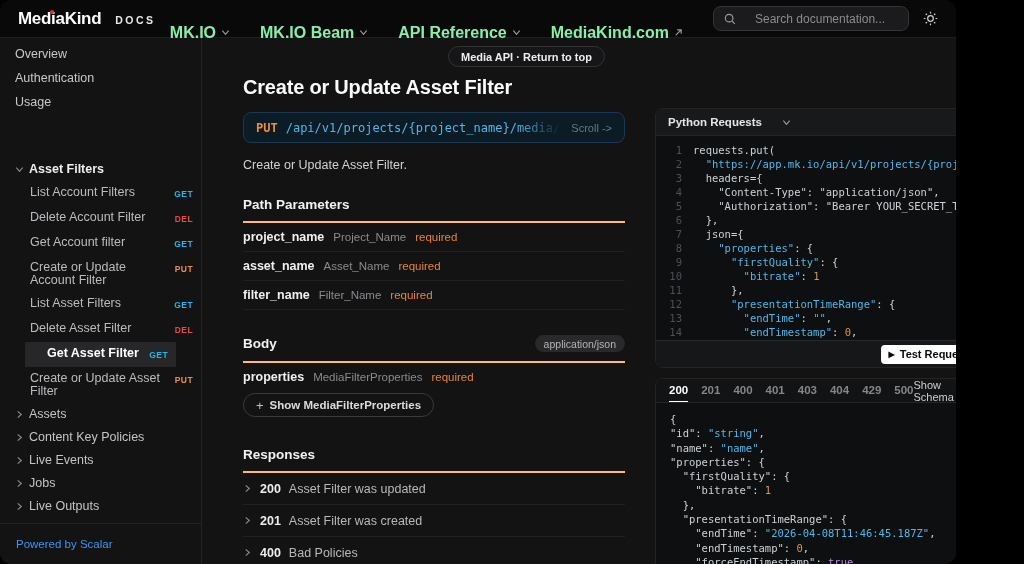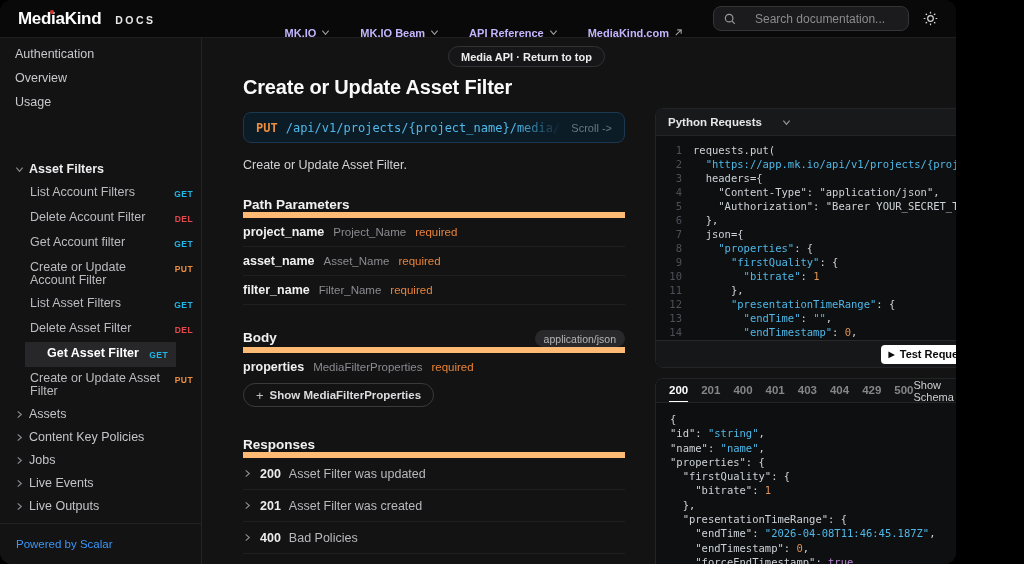--- a/index.html
+++ b/index.html
@@ -5,21 +5,21 @@
   * { margin:0; padding:0; box-sizing:border-box; }
   html,body { background:#000; font-family:"Liberation Sans", sans-serif; }
   .page { position:relative; width:956px; height:564px; background:#131314; border-radius:12px; overflow:hidden; }
 
   
   .topbar { position:absolute; top:0; left:0; right:0; height:38px; background:#09090a; border-bottom:1px solid #1e1e20; display:flex; align-items:center; padding:0 18px; }
   .logo { display:flex; align-items:baseline; gap:7px; cursor:pointer; }
   .logo .brand { color:#fff; font-weight:bold; font-size:17px; letter-spacing:-0.3px; position:relative; }
   .logo .suffix { color:#e8e8e8; font-weight:bold; font-size:10.5px; letter-spacing:2.5px; }
   .topnav { display:flex; align-items:center; gap:30px; margin-left:auto; margin-right:30px; }
-  .topnav-item { display:flex; align-items:center; gap:5px; color:#c4b5fd; font-size:11px; font-weight:bold; cursor:pointer;margin-top:28px; }
+  .topnav-item { display:flex; align-items:center; gap:5px; color:#86efac; font-size:16px; font-weight:bold; cursor:pointer;margin-top:28px; }
   .topnav-item .chev svg { display:block; }
   .searchbox { display:flex; align-items:center; gap:19px; width:196px; height:25px; background:#1b1b1d; border:1px solid #353537; border-radius:8px; padding:0 10px; margin-right:14px; }
   .searchbox input { background:transparent; border:none; outline:none; color:#cfcfcf; font-size:12px; width:100%; font-family:"Liberation Sans", sans-serif; }
   .searchbox input::placeholder { color:#8b8b90; }
   .theme-toggle { color:#d5d5d5; cursor:pointer; display:flex; }
 
   
   .sidebar { position:absolute; top:38px; left:0; width:202px; bottom:0; border-right:1px solid #242426; display:flex; flex-direction:column; background:#131314; }
   .sidebar-nav { flex:1; overflow:hidden; padding-top:4px; }
   .sb-item { display:flex; align-items:flex-start; font-size:12.5px; color:#bcbcc0; padding:5px 8px 5px 15px; cursor:pointer; line-height:13px; }
@@ -41,21 +41,21 @@
   .main { position:absolute; top:38px; left:203px; right:0; bottom:0; background:#131314; }
   .pill { position:absolute; left:245px; top:8px; height:21px; display:flex; align-items:center; background:#161618; border:1px solid #333336; border-radius:11px; padding:0 12px; color:#ededed; font-size:11px; font-weight:bold; cursor:pointer; white-space:nowrap; }
   .article { position:absolute; left:40px; top:0; width:382px; }
   .article h1 { margin-top:38px; color:#fafafa; font-size:20px; font-weight:bold; letter-spacing:-0.2px; }
   .endpoint { margin-top:13px; height:31px; background:#0c1c27; border:1px solid #1c3850; border-radius:8px; display:flex; align-items:center; padding:0 12px; font-family:"DejaVu Sans Mono", monospace; font-size:12px; }
   .endpoint .method { color:#ee8e3d; font-weight:bold; margin-right:8px; flex:none; }
   .endpoint .path { color:#4fb8e8; white-space:nowrap; overflow:hidden; flex:1;
     -webkit-mask-image:linear-gradient(90deg,#000 82%,transparent 98%); mask-image:linear-gradient(90deg,#000 82%,transparent 98%); }
   .endpoint .scroll-hint { color:#6b7682; font-size:11px; font-family:"Liberation Sans", sans-serif; flex:none; margin-left:4px; white-space:nowrap; }
   .desc { margin-top:15px; color:#d2d2d4; font-size:12.5px; }
-  .sec-head { margin-top:25px; display:flex; align-items:flex-start; justify-content:space-between; border-bottom:6px solid #fdba74; }
+  .sec-head { margin-top:25px; display:flex; align-items:center; justify-content:space-between; padding-bottom:9px; border-bottom:2px solid #fdba74; }
   .sec-head .t { color:#f2f2f2; font-size:13.5px; font-weight:bold; }
   .ct-pill { background:#29292c; color:#b4b4b8; font-size:10.5px; border-radius:9px; padding:2.5px 9px; }
   .param-row { display:flex; align-items:center; gap:9px; padding:7px 0; border-bottom:1px solid #1f1f22; font-size:12.5px; }
   .param-row .pname { color:#f0f0f0; font-weight:bold; }
   .param-row .ptype { color:#8b8b90; font-size:11.5px; }
   .param-row .preq { color:#e8833a; font-size:11.5px; }
   .body-rows .param-row { border-bottom:none; }
   .show-btn { display:inline-flex; align-items:center; gap:6px; border:1px solid #3a3a3e; border-radius:13px; height:24px; padding:0 12px; color:#dcdcde; font-size:11.5px; font-weight:bold; background:transparent; cursor:pointer; margin-top:2px; }
   .show-btn .plus { font-size:13px; font-weight:normal; color:#c2c2c6; }
   .resp-row { display:flex; align-items:center; gap:8px; padding:8.5px 0; border-bottom:1px solid #202023; font-size:12.5px; cursor:pointer; }
@@ -162,24 +162,24 @@
             <line x1="13.1" y1="2.9" x2="11.8" y2="4.2"></line>
             <line x1="4.2" y1="11.8" x2="2.9" y2="13.1"></line>
           </g>
         </svg>
     </span>
   </div>
 
   <div class="sidebar">
     <div class="sidebar-nav">
         <div class="sb-item plain">
+          <span class="lbl">Overview</span>
+        </div>
+        <div class="sb-item plain">
           <span class="lbl">Authentication</span>
-        </div>
-        <div class="sb-item plain">
-          <span class="lbl">Overview</span>
         </div>
         <div class="sb-item plain">
           <span class="lbl">Usage</span>
         </div>
         <div class="sb-item group-open">
           <span class="chev">
             <svg width="9" height="9" viewBox="0 0 10 10" style="transform:rotate(90deg);">
               <path d="M3 1.5 L7 5 L3 8.5" stroke="#8b8b90" stroke-width="1.3" fill="none"></path>
             </svg>
           </span>
@@ -232,29 +232,29 @@
             </svg>
           </span>
           <span class="lbl">Content Key Policies</span>
         </div>
         <div class="sb-item group-closed">
           <span class="chev">
             <svg width="9" height="9" viewBox="0 0 10 10" style="transform:rotate(0deg);">
               <path d="M3 1.5 L7 5 L3 8.5" stroke="#8b8b90" stroke-width="1.3" fill="none"></path>
             </svg>
           </span>
+          <span class="lbl">Live Events</span>
+        </div>
+        <div class="sb-item group-closed">
+          <span class="chev">
+            <svg width="9" height="9" viewBox="0 0 10 10" style="transform:rotate(0deg);">
+              <path d="M3 1.5 L7 5 L3 8.5" stroke="#8b8b90" stroke-width="1.3" fill="none"></path>
+            </svg>
+          </span>
           <span class="lbl">Jobs</span>
-        </div>
-        <div class="sb-item group-closed">
-          <span class="chev">
-            <svg width="9" height="9" viewBox="0 0 10 10" style="transform:rotate(0deg);">
-              <path d="M3 1.5 L7 5 L3 8.5" stroke="#8b8b90" stroke-width="1.3" fill="none"></path>
-            </svg>
-          </span>
-          <span class="lbl">Live Events</span>
         </div>
         <div class="sb-item group-closed">
           <span class="chev">
             <svg width="9" height="9" viewBox="0 0 10 10" style="transform:rotate(0deg);">
               <path d="M3 1.5 L7 5 L3 8.5" stroke="#8b8b90" stroke-width="1.3" fill="none"></path>
             </svg>
           </span>
           <span class="lbl">Live Outputs</span>
         </div>
         <div class="sb-item group-closed">

